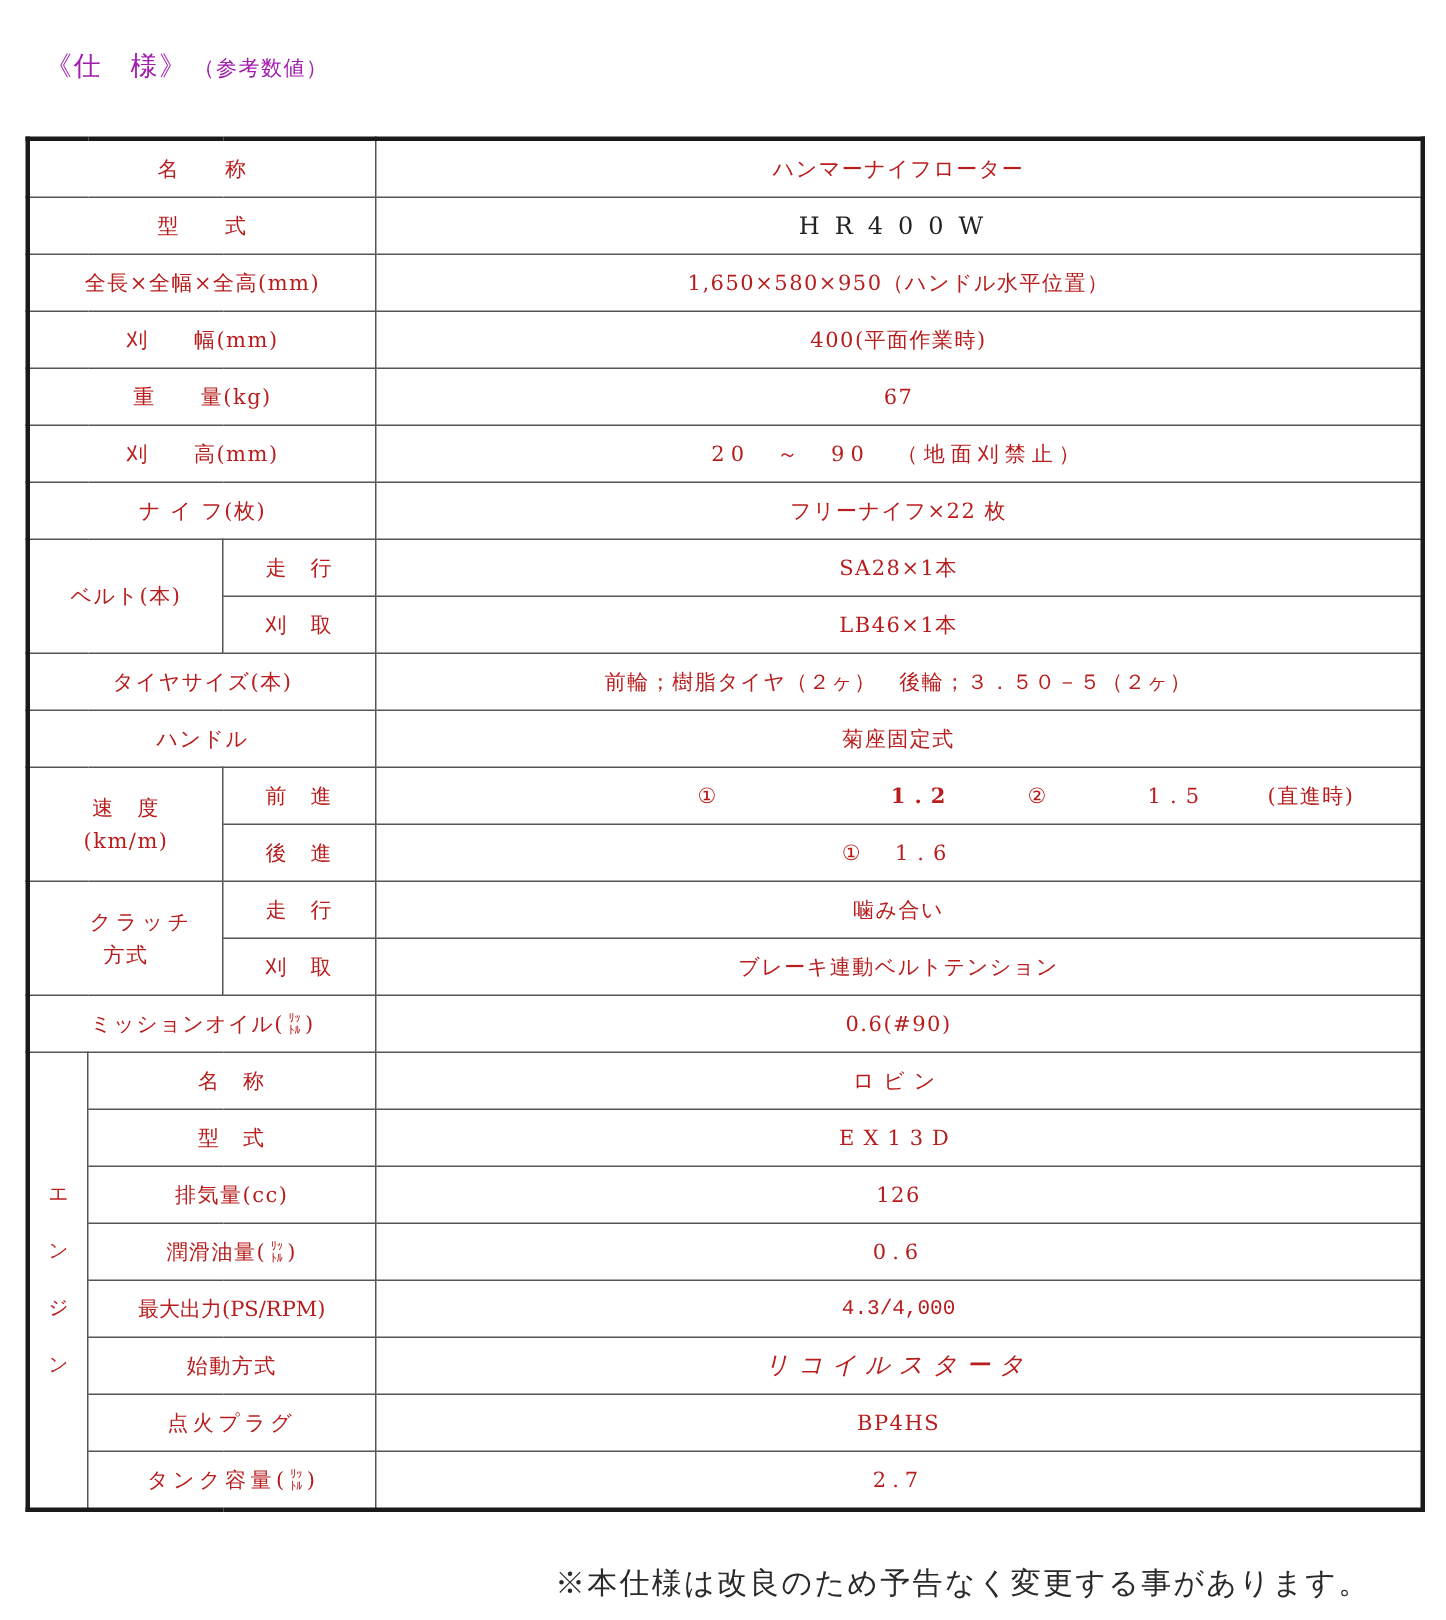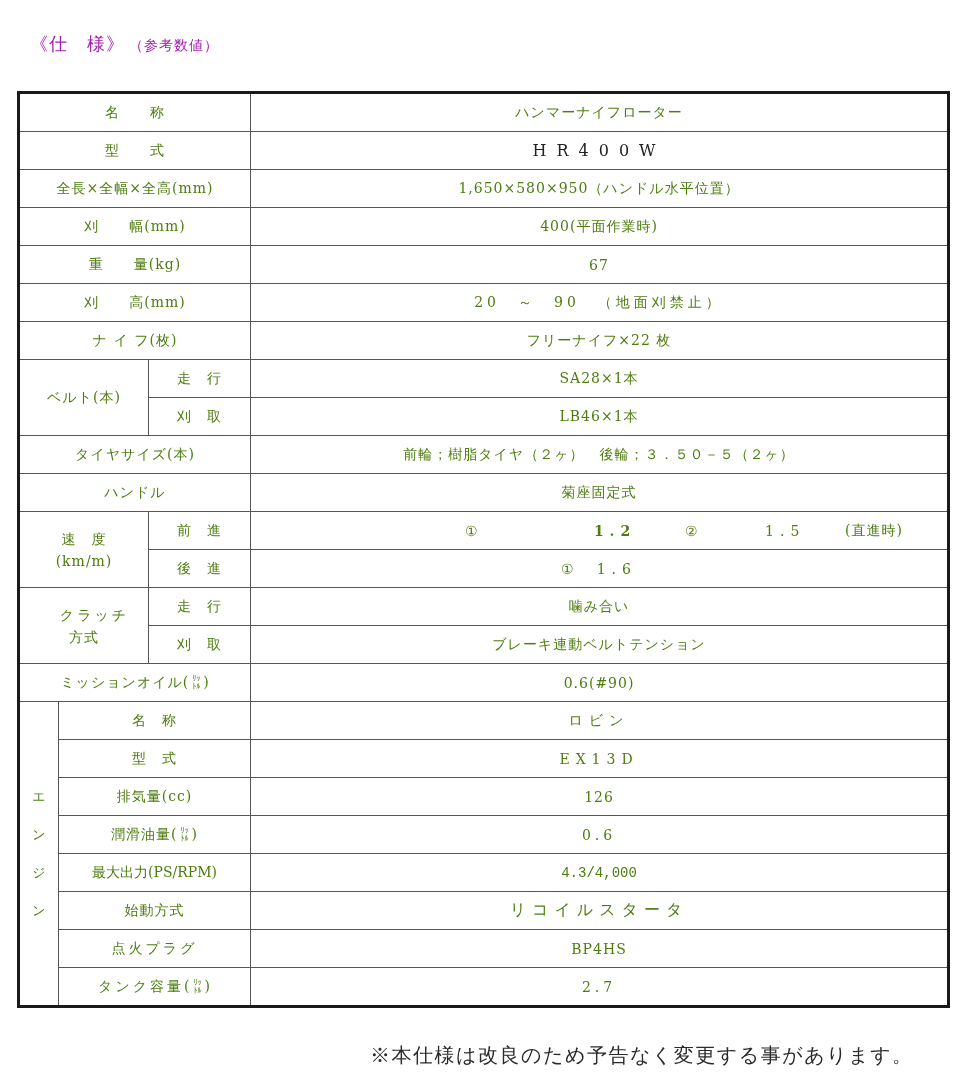--- a/index.html
+++ b/index.html
@@ -39,21 +39,21 @@
       border: 3px solid #1a1a1a;
       table-layout: fixed;
     }
     .spec-table td {
       border: 1px solid #555555;
       height: 37px;
       padding: 0;
       text-align: center;
       vertical-align: middle;
       font-size: 14px;
-      color: #4d7c0f;
+      color: #b91c1c;
       white-space: nowrap;
       letter-spacing: 1px;
     }
     .spec-table td.label {
       font-size: 14px;
     }
     .spec-table td.value {
       font-size: 14px;
     }
     .spec-table td.value.model {
@@ -239,21 +239,21 @@
         <span>潤滑油量</span>(<span class="small-unit"><span>ﾘｯ</span><br><span>ﾄﾙ</span></span>)
       </td>
       <td class="value spaced">0.6</td>
     </tr>
     <tr>
       <td class="label" colspan="2" style="letter-spacing:0;">最大出力(PS/RPM)</td>
       <td class="value" style="font-family:'Liberation Mono', 'DejaVu Sans Mono', monospace; letter-spacing:0;">4.3/4,000</td>
     </tr>
     <tr>
       <td class="label" colspan="2">始動方式</td>
-      <td class="value wide" style="font-size:16px;">リコイルスタータ</td>
+      <td class="value wide" style="font-size:16px;font-style:italic;">リコイルスタータ</td>
     </tr>
     <tr>
       <td class="label" colspan="2" style="letter-spacing:3px;">点火プラグ</td>
       <td class="value">BP4HS</td>
     </tr>
     <tr>
       <td class="label" colspan="2">
         <span style="letter-spacing:3px;margin-top:31px;">タンク容量</span>(<span class="small-unit"><span>ﾘｯ</span><br><span>ﾄﾙ</span></span>)
       </td>
       <td class="value spaced">2.7</td>

